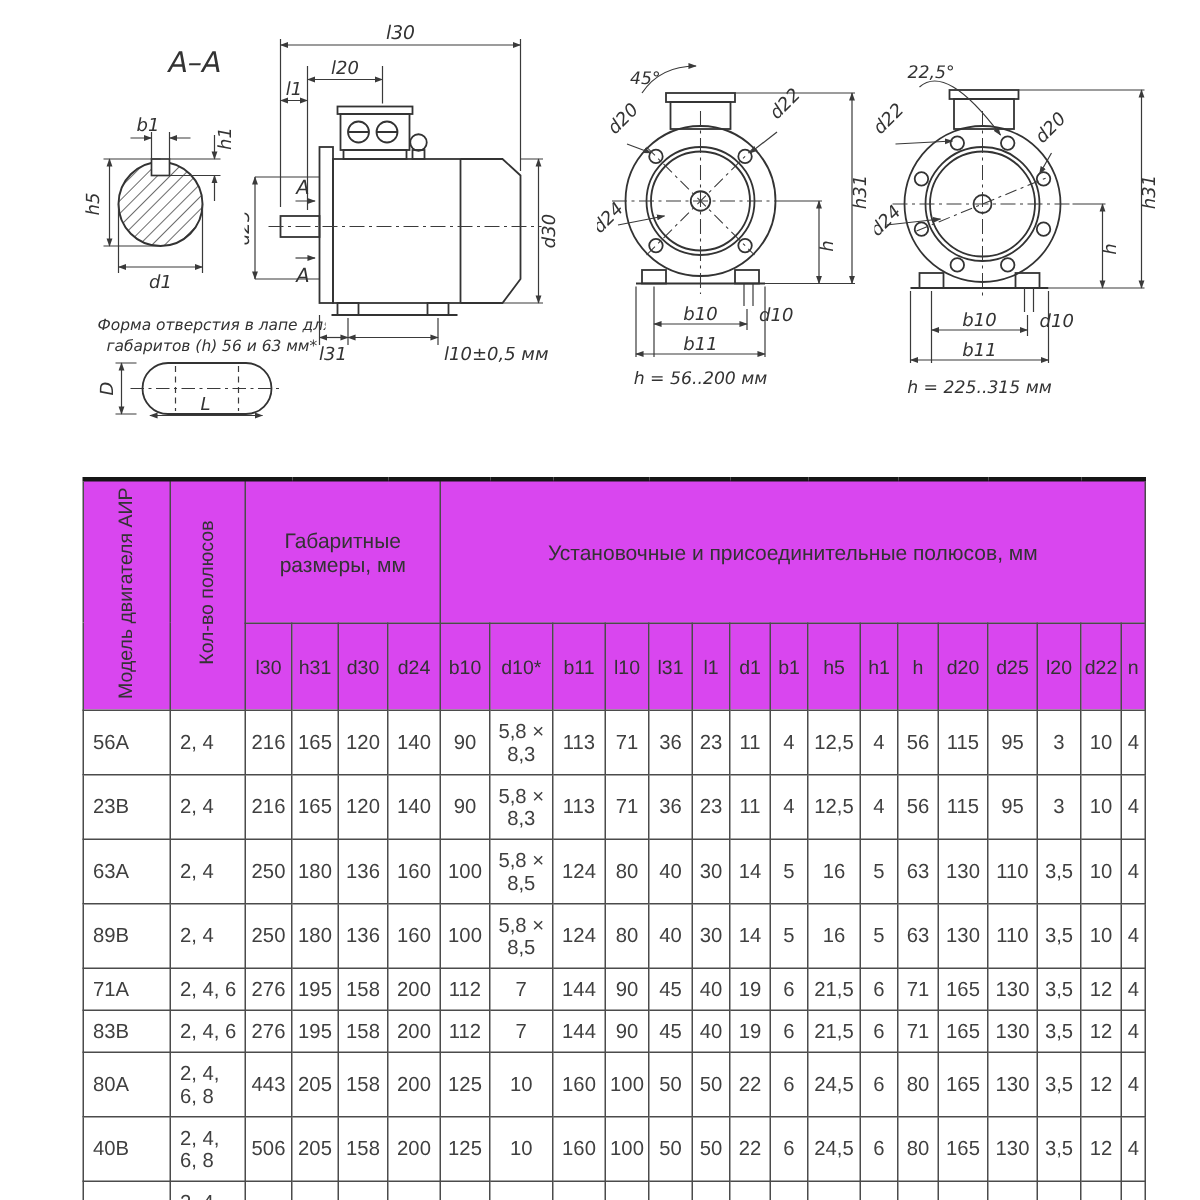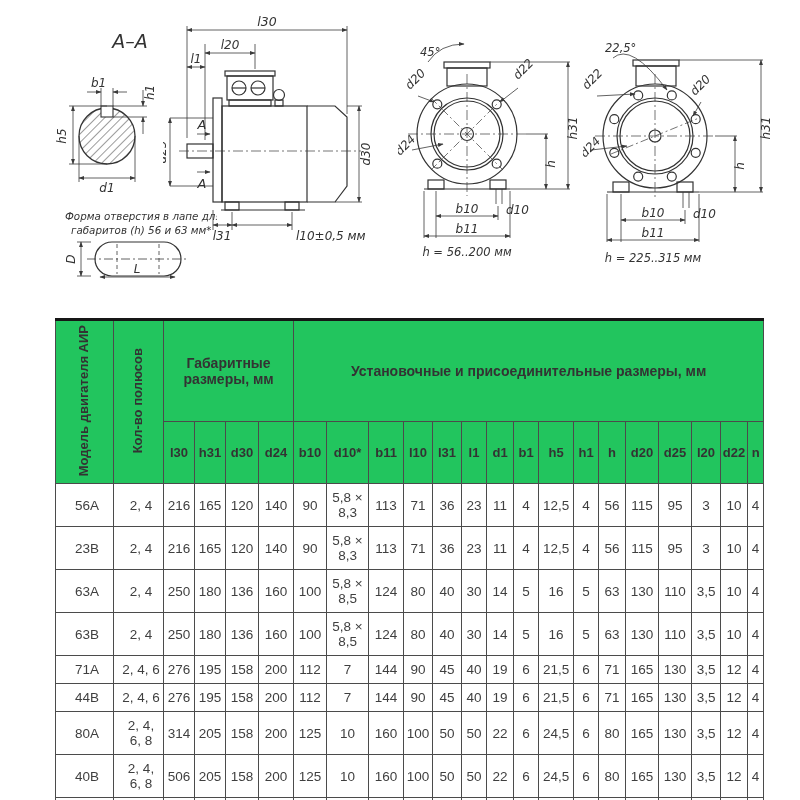--- a/index.html
+++ b/index.html
@@ -5,27 +5,27 @@
   html,body{margin:0;padding:0;background:#fff;}
   #page{position:relative;width:800px;height:800px;background:#fff;overflow:hidden;
         font-family:"Liberation Sans",sans-serif;color:#3c3c3c;}
   .draw{position:absolute;}
   .draw text{font-family:"DejaVu Sans",sans-serif;font-style:italic;fill:#333;}
   
   #dims-table{position:absolute;left:55px;top:318px;width:690px;border-collapse:collapse;
       table-layout:fixed;border-top:3px solid #161616;}
   #dims-table th,#dims-table td{border:1px solid #4b4b4b;font-size:13px;
       text-align:center;vertical-align:middle;padding:6px 1px;white-space:pre-line;}
-  #dims-table thead th{background:#22c55e;font-weight:bold;color:#333;}
+  #dims-table thead th{background:#d946ef;font-weight:normal;color:#333;}
   #dims-table .grouph{font-size:14px;}
   #dims-table .vert{padding:4px 2px;}
   #dims-table .vert span{writing-mode:vertical-rl;transform:rotate(180deg);display:inline-block;
       line-height:1.15;font-size:13px;}
   #dims-table td{color:#3f3f3f;font-size:13.5px;background:#fff;}
-  #dims-table td.model,#dims-table td.poles{text-align:center;padding-left:6px;}
+  #dims-table td.model,#dims-table td.poles{text-align:left;padding-left:6px;}
 </style>
 </head>
 <body>
 
 <div id="page">
 
   <svg class="draw" style="left:55px;top:14px" width="162" height="266" viewBox="0 0 162 266">
     <defs>
       <marker id="s1a" viewBox="0 0 10 10" refX="9" refY="5" markerWidth="7" markerHeight="7" orient="auto-start-reverse">
         <path d="M0,1.5 L10,5 L0,8.5 z" fill="#3a3a3a"></path>
@@ -273,21 +273,21 @@
         <col style="width: 33px;">
         <col style="width: 29px;">
         <col style="width: 27px;">
         <col style="width: 16px;">
       </colgroup>
     <thead>
       <tr>
         <th rowspan="2" class="vert"><span>Модель двигателя АИР</span></th>
         <th rowspan="2" class="vert"><span>Кол-во полюсов</span></th>
         <th colspan="4" class="grouph">Габаритные размеры, мм</th>
-        <th colspan="16" class="grouph">Установочные и присоединительные размеры, мм</th>
+        <th colspan="16" class="grouph">Установочные и присоединительные полюсов, мм</th>
       </tr>
       <tr>
           <th class="dimh">l30</th>
           <th class="dimh">h31</th>
           <th class="dimh">d30</th>
           <th class="dimh">d24</th>
           <th class="dimh">b10</th>
           <th class="dimh">d10*</th>
           <th class="dimh">b11</th>
           <th class="dimh">l10</th>
@@ -375,21 +375,21 @@
           <td>16</td>
           <td>5</td>
           <td>63</td>
           <td>130</td>
           <td>110</td>
           <td>3,5</td>
           <td>10</td>
           <td>4</td>
         </tr>
         <tr>
-          <td class="model">63B</td>
+          <td class="model">89B</td>
           <td class="poles">2, 4</td>
           <td>250</td>
           <td>180</td>
           <td>136</td>
           <td>160</td>
           <td>100</td>
           <td>5,8 ×
 8,5</td>
           <td>124</td>
           <td>80</td>
@@ -424,21 +424,21 @@
           <td>21,5</td>
           <td>6</td>
           <td>71</td>
           <td>165</td>
           <td>130</td>
           <td>3,5</td>
           <td>12</td>
           <td>4</td>
         </tr>
         <tr>
-          <td class="model">44B</td>
+          <td class="model">83B</td>
           <td class="poles">2, 4, 6</td>
           <td>276</td>
           <td>195</td>
           <td>158</td>
           <td>200</td>
           <td>112</td>
           <td>7</td>
           <td>144</td>
           <td>90</td>
           <td>45</td>
@@ -451,21 +451,21 @@
           <td>165</td>
           <td>130</td>
           <td>3,5</td>
           <td>12</td>
           <td>4</td>
         </tr>
         <tr>
           <td class="model">80A</td>
           <td class="poles">2, 4,
 6, 8</td>
-          <td>314</td>
+          <td>443</td>
           <td>205</td>
           <td>158</td>
           <td>200</td>
           <td>125</td>
           <td>10</td>
           <td>160</td>
           <td>100</td>
           <td>50</td>
           <td>50</td>
           <td>22</td>

